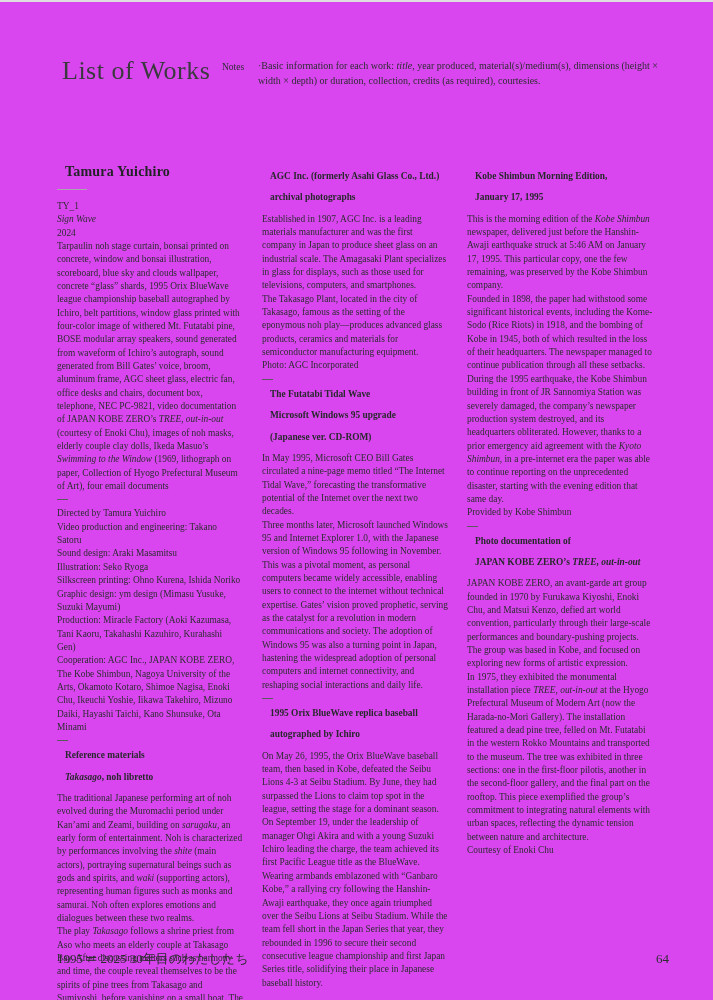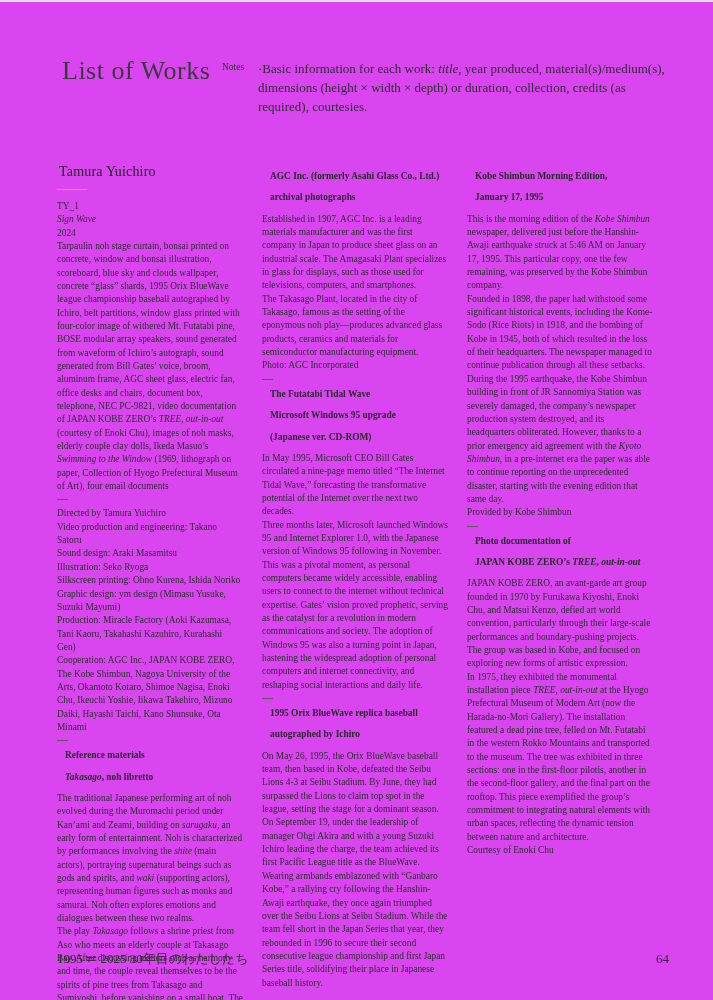--- a/index.html
+++ b/index.html
@@ -17,30 +17,30 @@
   .page-title{
     position:absolute;left:62px;top:54px;margin:0;
     font-size:26px;font-weight:400;letter-spacing:0.5px;color:#3a3a3e;
   }
   .notes-label{
     position:absolute;left:222px;top:60px;
     font-size:9.5px;color:#2d2d31;
   }
   .notes-body{
     position:absolute;left:258px;top:57px;width:412px;
-    font-size:13px;line-height:1.48;color:#2d2d31;
+    font-size:10px;line-height:1.48;color:#2d2d31;
   }
   .notes-body p{margin:0;}
   .columns{
     position:absolute;left:57px;top:160px;
     display:flex;gap:19px;
   }
   .col{width:186px;font-size:9.4px;line-height:1.42;}
   .artist{
-    margin:0 0 4px 2px;font-size:14px;font-weight:normal;color:#232327;letter-spacing:0.2px;
+    margin:0 0 4px 8px;font-size:14px;font-weight:bold;color:#232327;letter-spacing:0.2px;
   }
   .artist-rule{
     width:30px;height:0;border-top:1px solid #a8a8ac;margin:7px 0 10px 0;
   }
   .line,.para{margin:0;}
   .para{text-align:left;}
   .h-line{margin:8px;font-weight:bold;color:#28282c;}
   .credit-line{margin:0;}
   .dash-rule{
     width:11px;height:0;border-top:1px solid #5a5a5e;margin:6px 0 7px 0;

